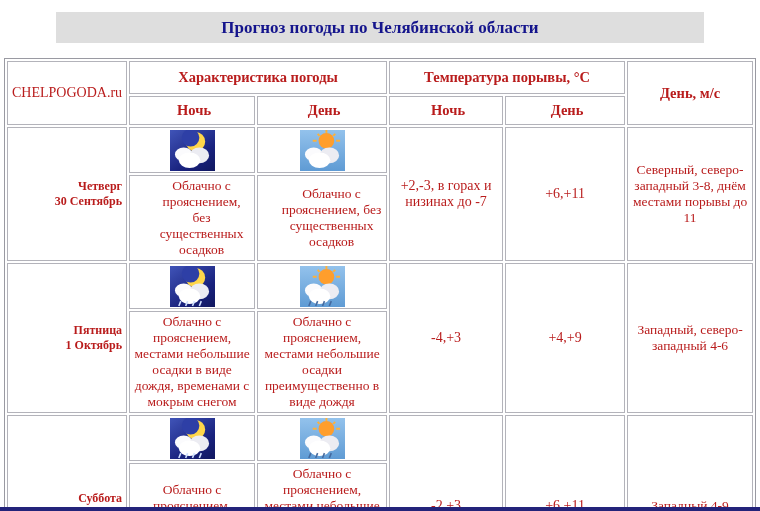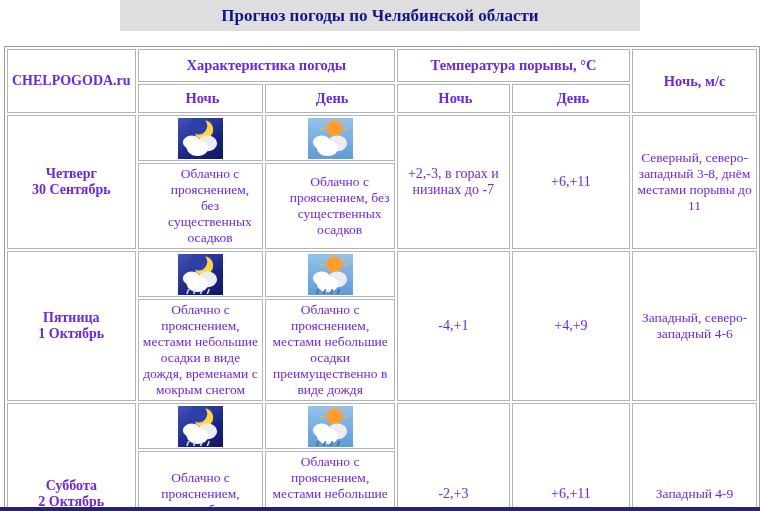--- a/index.html
+++ b/index.html
@@ -5,46 +5,46 @@
   html,body { margin:0; padding:0; background:#ffffff; }
   .page {
     position:relative;
     width:760px; height:511px;
     background:#ffffff;
     font-family:"Liberation Serif", serif;
     color:#14148c;
     overflow:hidden;
   }
   .title-band {
-    margin:0 auto 0 auto;
-    width:520px; height:31px;
+    margin:12px auto 0 auto;
+    width:648px; height:31px;
     background:#dedede;
     display:flex; align-items:center; justify-content:center;
   }
   .title-band .title-text {
     font-weight:bold; font-size:17px; color:#14148c;
   }
   table.forecast {
     margin:15px 0 0 4px;
     border-collapse:separate;
     border-spacing:2px;
     border:1px solid #9a9aa2;
     background:#ffffff;
   }
   td {
     border:1px solid #b3b3ba;
     text-align:center;
     vertical-align:middle;
     padding:2px 4px;
     font-size:13.5px;
-    color:#6d28d9;
+    color:#b91c1c;
   }
   td.hdr { font-weight:bold; font-size:14.5px; }
-  td.brand { font-weight:bold; font-size:14px;margin-left:36px; }
-  td.date-cell { font-weight:bold; font-size:14px; }
+  td.brand { font-weight:normal; font-size:14px;margin-left:36px; }
+  td.date-cell { font-weight:bold; font-size:12px;text-align:right; }
   td.icon-cell { height:42px; padding:1px; }
   td.temp-cell { font-size:14px; }
   td.wind-cell { font-size:13.5px; }
   tr.hrow1 td { height:27px; }
   tr.hrow2 td { height:23px;padding-left:8px; }
   tr.desc-r0 td.desc { height:58px;padding-left:23px; }
   tr.desc-r1 td.desc { height:89px; }
   tr.desc-r2 td.desc { height:100px; }
 
   
@@ -85,21 +85,21 @@
         <col style="width:130px">
       <col style="width:114px">
         <col style="width:120px">
         <col style="width:126px">
     </colgroup>
     <tbody>
       <tr class="hrow1">
         <td rowspan="2" class="brand">CHELPOGODA.ru</td>
         <td colspan="2" class="hdr">Характеристика погоды</td>
         <td colspan="2" class="hdr">Температура порывы, °C</td>
-        <td rowspan="2" class="hdr">Ночь, м/с</td>
+        <td rowspan="2" class="hdr">День, м/с</td>
       </tr>
       <tr class="hrow2">
         <td class="hdr">Ночь</td>
         <td class="hdr">День</td>
         <td class="hdr">Ночь</td>
         <td class="hdr">День</td>
       </tr>
 
       <tr>
         <td rowspan="2" class="date-cell">
@@ -237,21 +237,21 @@
                 </g>
               <g class="g-rain" stroke-width="1.6">
                   <line x1="10" y1="36" x2="8" y2="41"></line>
                   <line x1="17" y1="36" x2="15" y2="41"></line>
                   <line x1="24" y1="36" x2="22" y2="41"></line>
                   <line x1="31" y1="36" x2="29" y2="41"></line>
                 </g>
             </svg>
           </span>
         </td>
-        <td rowspan="2" class="temp-cell">-4,+1</td>
+        <td rowspan="2" class="temp-cell">-4,+3</td>
         <td rowspan="2" class="temp-cell">+4,+9</td>
         <td rowspan="2" class="wind-cell">Западный, северо-западный 4-6</td>
       </tr>
       <tr class="desc-r1">
         <td class="desc">Облачно с прояснением, местами небольшие осадки в виде дождя, временами с мокрым снегом</td>
         <td class="desc">Облачно с прояснением, местами небольшие осадки преимущественно в виде дождя</td>
       </tr>
 
       <tr>
         <td rowspan="2" class="date-cell">

